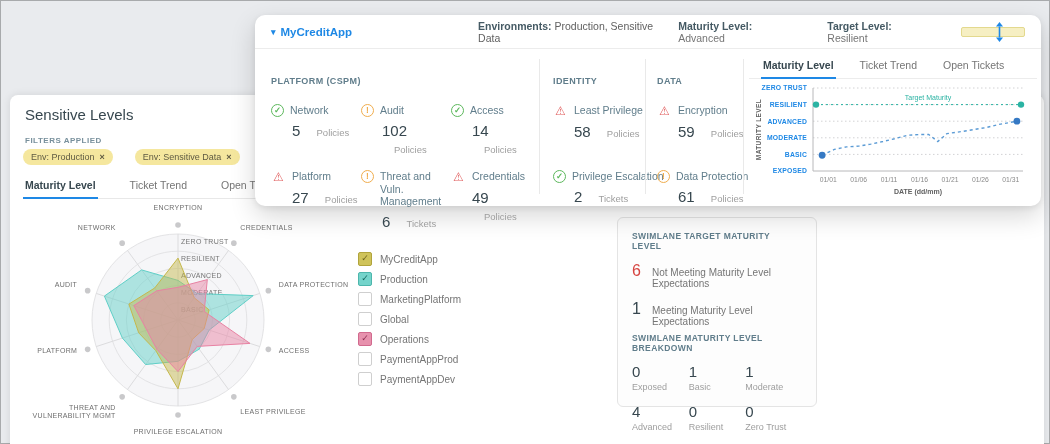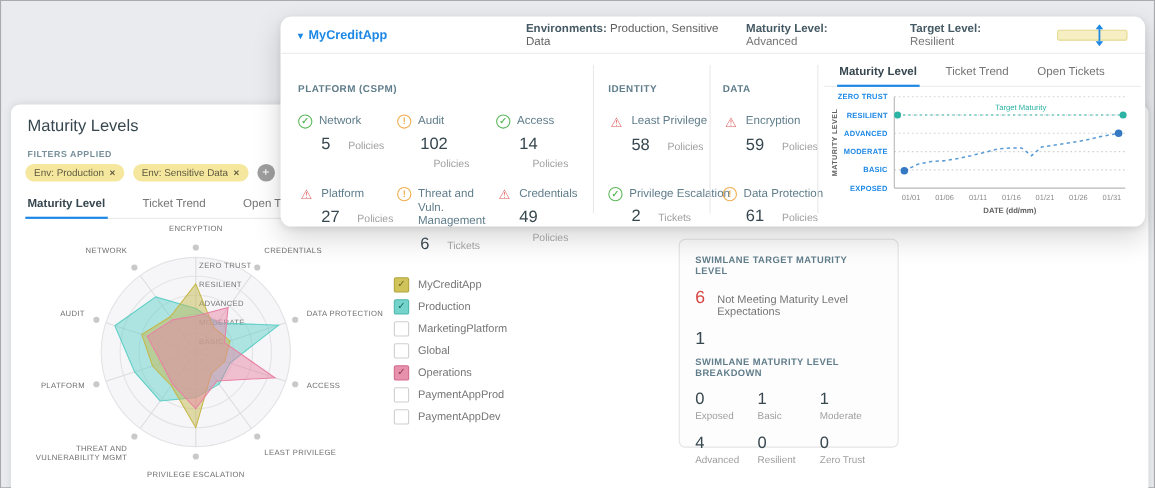--- a/index.html
+++ b/index.html
@@ -4,21 +4,21 @@
 <style>
   html,body{margin:0;padding:0;}
   body{font-family:"Liberation Sans",sans-serif;background:#fff;}
   .stage{position:relative;width:1050px;height:444px;background:#e9ebee;overflow:hidden;
          box-shadow:inset 0 0 0 1px #a8aaac;}
   
   .page-card{position:absolute;left:10px;top:95px;width:1034px;height:365px;background:#fff;
              border-radius:8px;box-shadow:0 0 8px rgba(0,0,0,.10);}
   .page-title{position:absolute;left:15px;top:11px;font-size:15px;color:#37474f;font-weight:400;margin:0;}
   .filters-label{position:absolute;left:15px;top:41px;font-size:8px;font-weight:bold;color:#78909c;letter-spacing:.5px;}
-  .chips-row{position:absolute;left:13px;top:54px;display:flex;gap:8px;}
+  .chips-row{position:absolute;left:13px;top:54px;display:flex;gap:22px;}
   .chip{background:#f5e79e;border-radius:9px;padding:3px 8px;font-size:9px;color:#5e5a42;
         display:flex;gap:5px;align-items:center;cursor:pointer;}
   .chip-x{font-weight:bold;}
   .add-filter{width:16px;height:16px;border-radius:50%;background:#9e9e9e;color:#fff;border:none;
               font-size:11px;line-height:15px;text-align:center;padding:0;cursor:pointer;}
   .clear-all{color:#1e88e5;font-size:10px;font-weight:600;margin-left:4px;text-decoration:none;cursor:pointer;}
   .tabs{display:flex;gap:34px;font-size:10.5px;color:#757575;border-bottom:1px solid #e8e8e8;}
   .page-tabs{position:absolute;left:15px;top:84px;width:806px;padding-bottom:7px;}
   .tab{position:relative;cursor:pointer;white-space:nowrap;}
   .tab.active{color:#37474f;font-weight:bold;}
@@ -81,21 +81,21 @@
   .ov-tabs .tab.active::after{content:"";position:absolute;left:-2px;right:-2px;bottom:-8px;height:2px;background:#1e88e5;}
   #trend{margin-top:3px;}
   text{font-family:"Liberation Sans",sans-serif;}
 </style>
 </head>
 <body>
 
 <div class="stage">
 
   <section class="page-card">
-    <h1 class="page-title">Maturity Levels</h1>
+    <h1 class="page-title">Sensitive Levels</h1>
     <div class="filters-label">FILTERS APPLIED</div>
 
     <div class="chips-row">
       <span class="chip">
         <span>Env: Production</span>
         <span class="chip-x">×</span>
       </span>
       <span class="chip">
         <span>Env: Sensitive Data</span>
         <span class="chip-x">×</span>
@@ -188,20 +188,21 @@
     </div>
 
     <div class="swimlane">
       <div class="sw-title">SWIMLANE TARGET MATURITY LEVEL</div>
       <div class="sw-row">
         <span class="sw-num sw-alert">6</span>
         <span class="sw-label">Not Meeting Maturity Level Expectations</span>
       </div>
       <div class="sw-row">
         <span class="sw-num">1</span>
+        <span class="sw-label">Meeting Maturity Level Expectations</span>
       </div>
       <div class="sw-title mt16">SWIMLANE MATURITY LEVEL BREAKDOWN</div>
       <div class="sw-grid">
         <div class="sw-cell">
           <div class="n">0</div>
             <div class="l">Exposed</div>
         </div>
         <div class="sw-cell">
           <div class="n">1</div>
             <div class="l">Basic</div>

